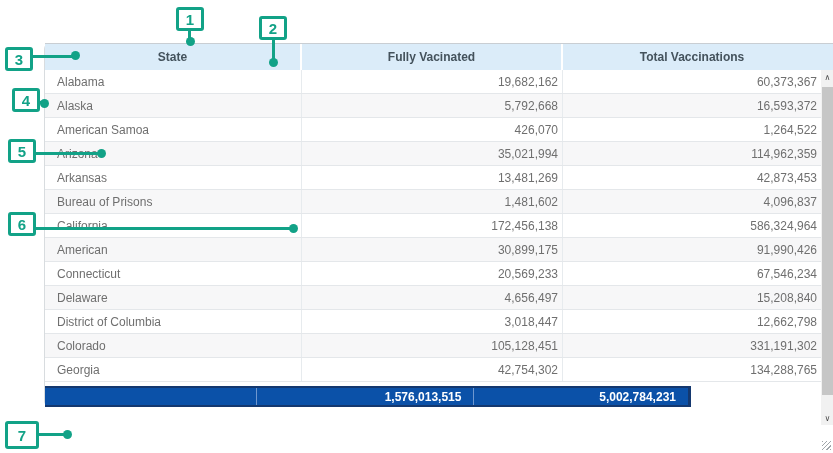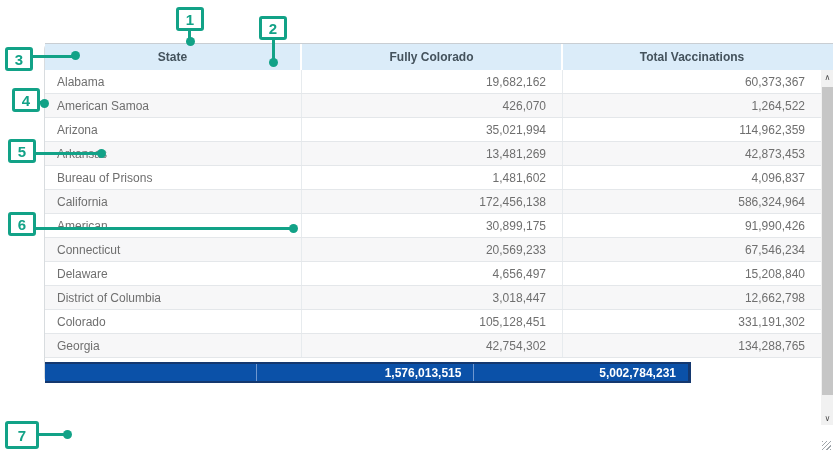--- a/index.html
+++ b/index.html
@@ -12,21 +12,21 @@
   .th{font-weight:bold;font-size:12px;color:#44525c;display:flex;align-items:center;justify-content:center;
       border-right:2px solid #fff;box-sizing:border-box;}
   .th-state{width:257px}.th-fully{width:261px}.th-total{width:258px;border-right:none}
   .th-filler{width:13px;border-right:none}
 
   .tbody{position:relative;width:776px;}
   .row{display:flex;height:24px;border-bottom:1px solid #e4e7ea;box-sizing:border-box;background:#fff;}
   .row:nth-child(even){background:#f7f7f8;}
   .cell{font-size:12px;color:#6f6f6f;display:flex;align-items:center;box-sizing:border-box;}
   .cell.state{width:257px;padding-left:12px;border-right:1px solid #e7ebee;}
-  .cell.num{justify-content:flex-end;padding-right:16px;}
+  .cell.num{justify-content:flex-end;padding-right:4px;}
   .cell.num.fully{width:261px;border-right:1px solid #e7ebee;}
   .cell.num.total{width:258px;}
 
   
   .scrollbar{position:absolute;left:776px;top:27px;width:13px;height:355px;background:#f1f1f1;}
   .sb-arrow{position:absolute;left:0;width:13px;height:14px;display:flex;align-items:center;justify-content:center;
             font-size:8px;color:#4a4a4a;background:#f1f1f1;user-select:none;}
   .sb-arrow.up{top:0}.sb-arrow.down{bottom:0}
   .sb-thumb{position:absolute;left:1px;top:17px;width:11px;height:308px;background:#c6c6c6;}
 
@@ -81,30 +81,35 @@
   .c7 .co-dot{left:63px;top:430px}
 </style>
 </head>
 <body>
 
 <div class="page">
 
   <div class="table">
     <div class="thead">
       <div class="th th-state">State</div>
-      <div class="th th-fully">Fully Colorado</div>
+      <div class="th th-fully">Fully Vacinated</div>
       <div class="th th-total">Total Vaccinations</div>
       <div class="th th-filler"></div>
     </div>
 
     <div class="tbody">
         <div class="row">
           <div class="cell state">Alabama</div>
           <div class="cell num fully">19,682,162</div>
           <div class="cell num total">60,373,367</div>
+        </div>
+        <div class="row">
+          <div class="cell state">Alaska</div>
+          <div class="cell num fully">5,792,668</div>
+          <div class="cell num total">16,593,372</div>
         </div>
         <div class="row">
           <div class="cell state">American Samoa</div>
           <div class="cell num fully">426,070</div>
           <div class="cell num total">1,264,522</div>
         </div>
         <div class="row">
           <div class="cell state">Arizona</div>
           <div class="cell num fully">35,021,994</div>
           <div class="cell num total">114,962,359</div>

